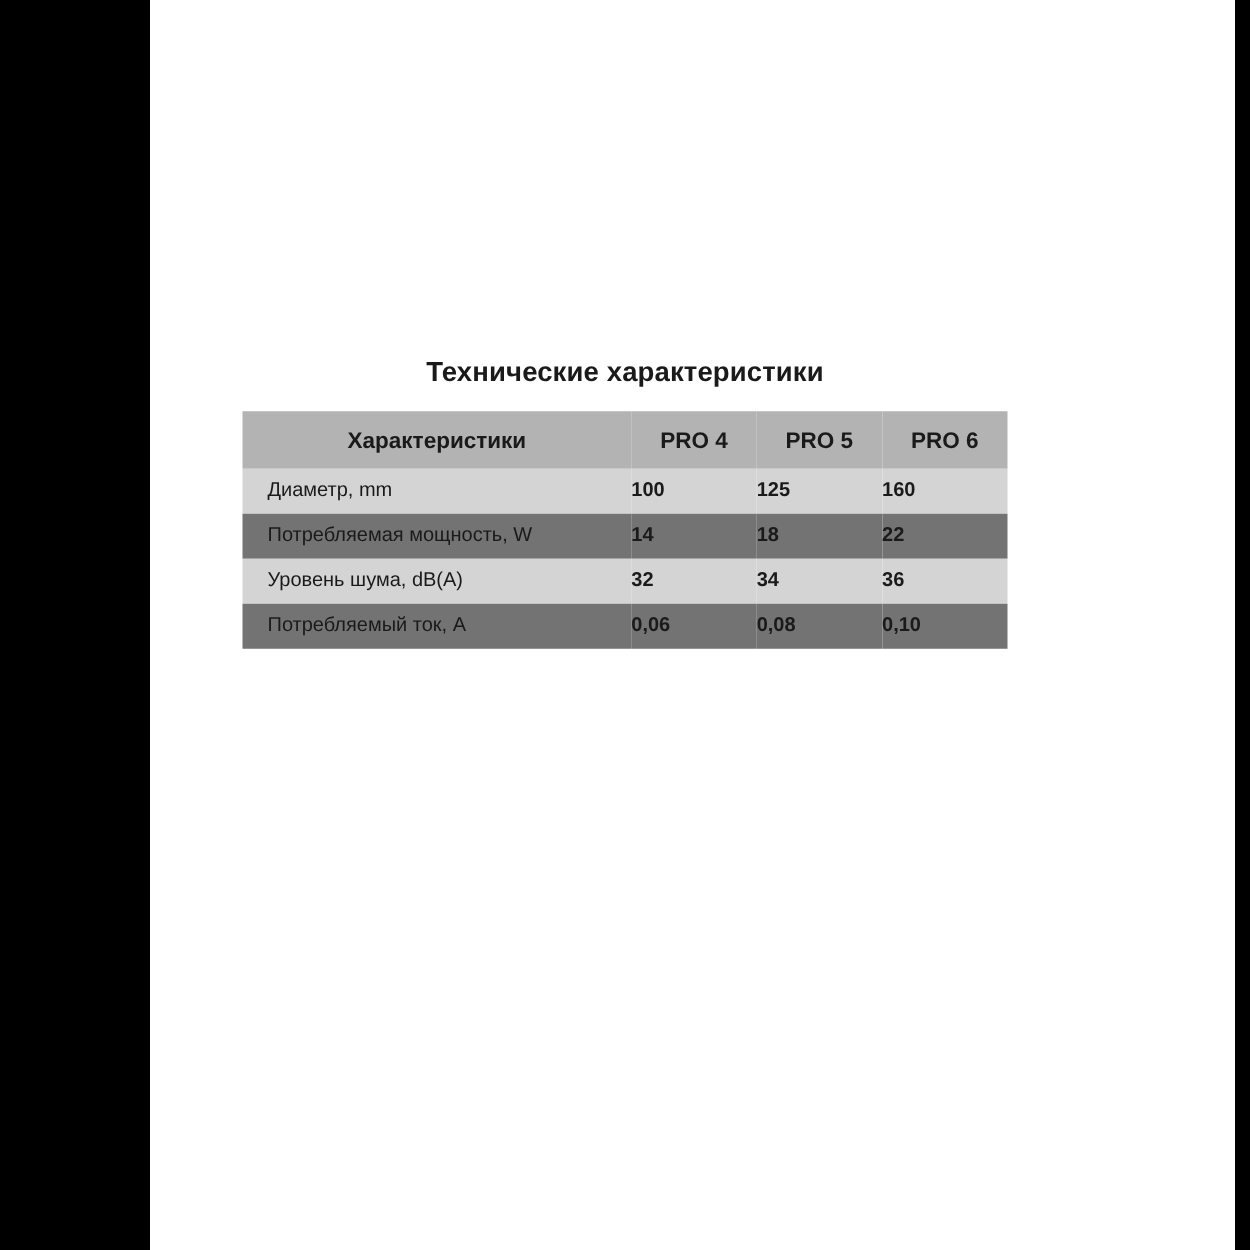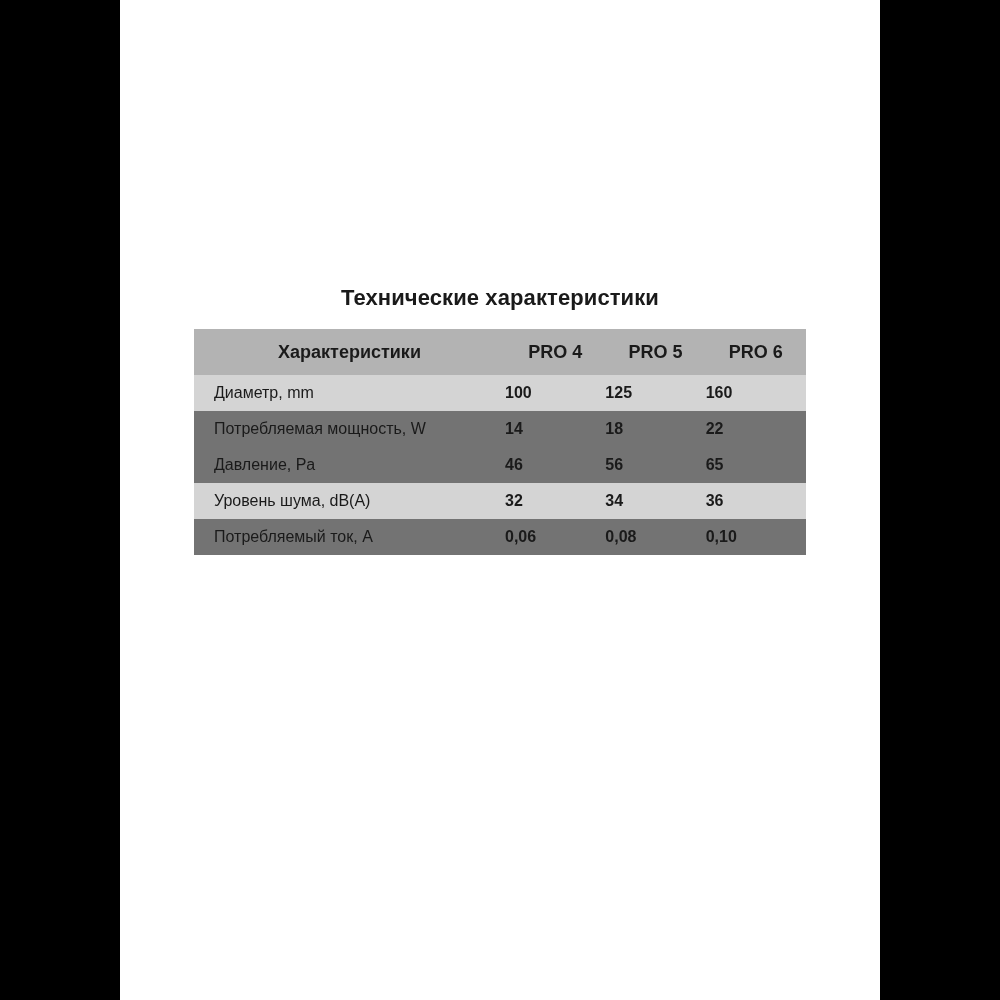--- a/index.html
+++ b/index.html
@@ -10,21 +10,21 @@
     width: 1000px;
     height: 1000px;
     background: #000000;
     font-family: "Liberation Sans", sans-serif;
     overflow: hidden;
   }
   .page {
     position: absolute;
     left: 120px;
     top: 0;
-    width: 760px;
+    width: 868px;
     height: 1000px;
     background: #ffffff;
   }
   .content {
     position: absolute;
     left: 74px;
     top: 285px;
     width: 612px;
   }
   .doc-title {
@@ -108,26 +108,20 @@
           <td class="t-val">100</td>
           <td class="t-val">125</td>
           <td class="t-val">160</td>
         </tr>
         <tr class="plain">
           <td class="t-name">Потребляемая мощность, W</td>
           <td class="t-val">14</td>
           <td class="t-val">18</td>
           <td class="t-val">22</td>
         </tr>
-        <tr class="plain">
-          <td class="t-name">Давление, Pa</td>
-          <td class="t-val">46</td>
-          <td class="t-val">56</td>
-          <td class="t-val">65</td>
-        </tr>
         <tr class="shaded">
           <td class="t-name">Уровень шума, dB(A)</td>
           <td class="t-val">32</td>
           <td class="t-val">34</td>
           <td class="t-val">36</td>
         </tr>
         <tr class="plain">
           <td class="t-name">Потребляемый ток, A</td>
           <td class="t-val">0,06</td>
           <td class="t-val">0,08</td>

